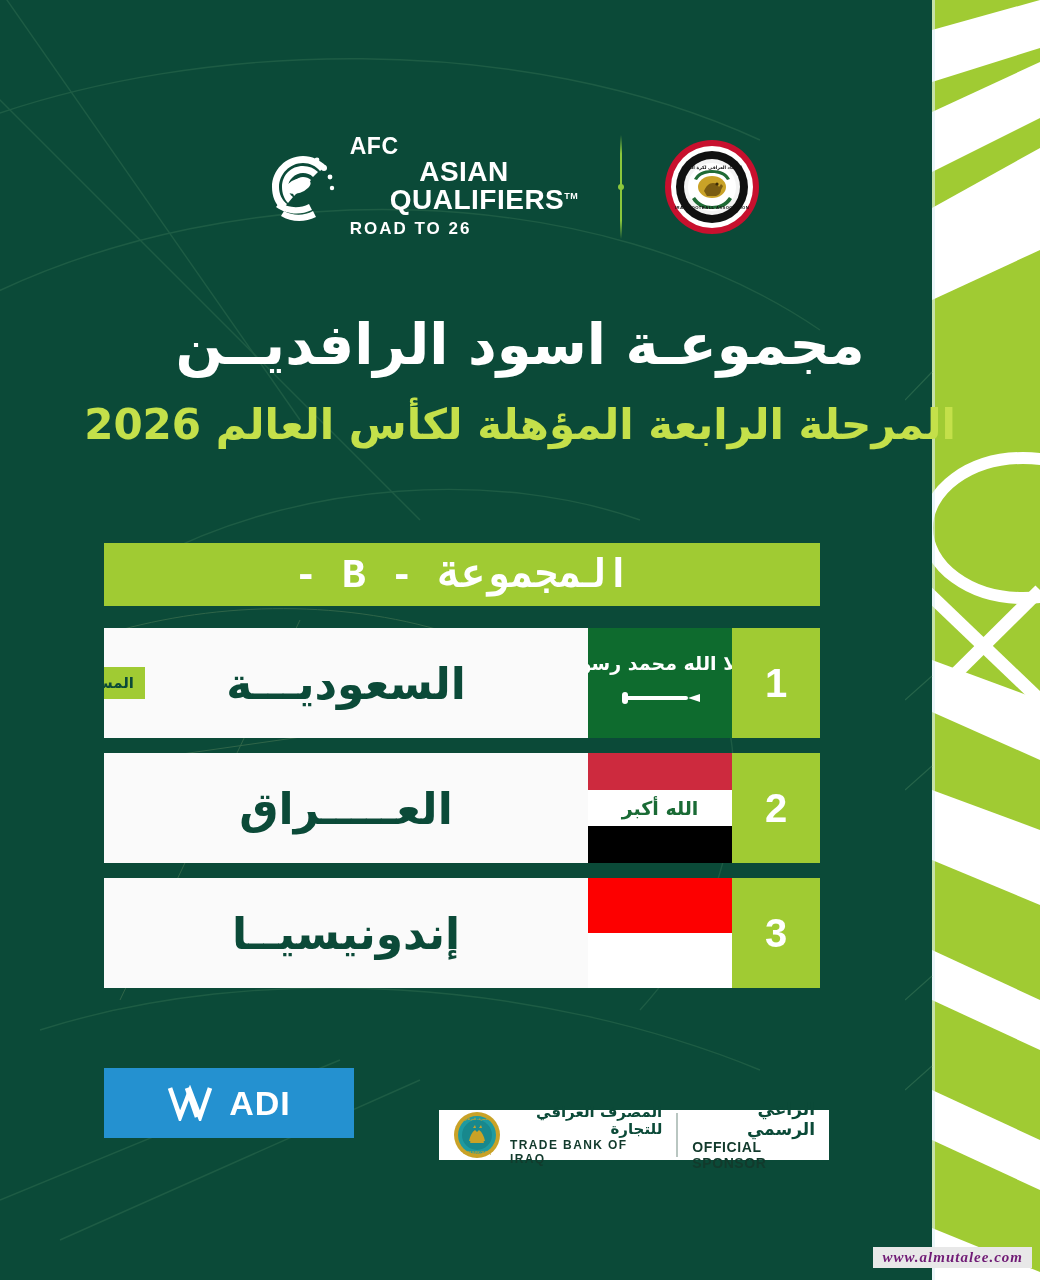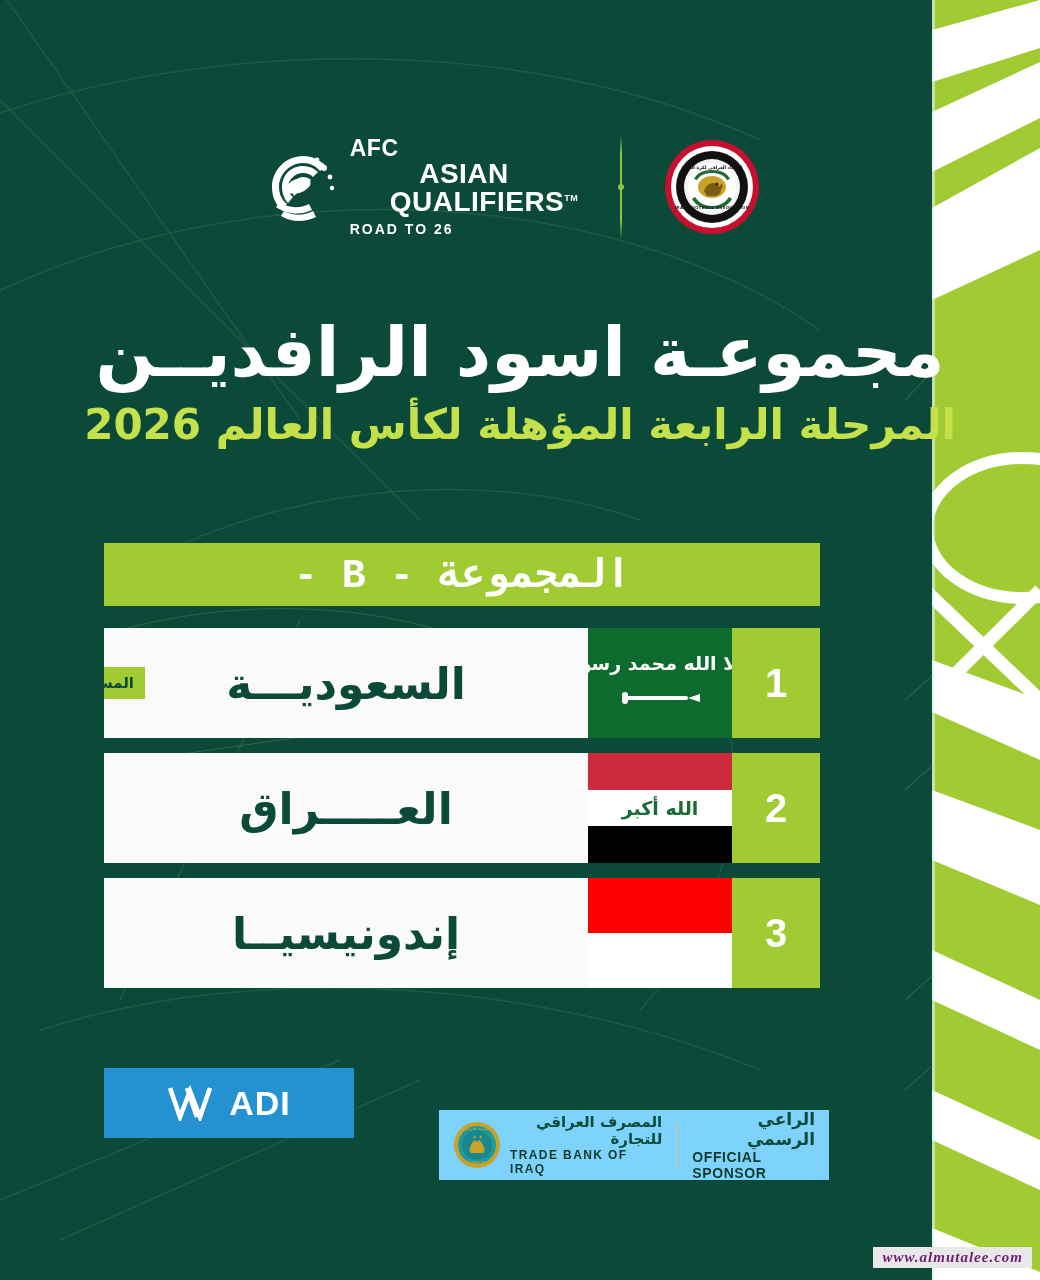--- a/index.html
+++ b/index.html
@@ -41,21 +41,21 @@
     font-family:"Liberation Sans", sans-serif;
     color:#ffffff; font-weight:bold; line-height:1.0;
     letter-spacing:0.5px;
   }
   .afc-text .l1 { font-size:23px; }
   .afc-text .l2 { font-size:28px;text-align:center; }
   .afc-text .l3 { font-size:28px; position:relative;margin-left:40px; }
   .afc-text .l3 sup { font-size:9px; vertical-align:super; }
   .afc-text .l4 {
     font-family:"Liberation Sans", sans-serif;
-    color:#ffffff; font-weight:bold; font-size:14px;
+    color:#ffffff; font-weight:bold; font-size:17px;
     letter-spacing:2px; margin-top:5px;
   }
   .divider-wrap {
     width:86px; height:118px;
     display:flex; align-items:center; justify-content:center;
   }
   .divider {
     width:2px; height:104px;
     background:linear-gradient(to bottom,
       rgba(140,200,60,0) 0%,
@@ -69,21 +69,21 @@
     width:6px; height:6px; margin-top:-3px;
     background:#8cc83c; border-radius:50%;
   }
   .ifa-crest { width:96px; height:96px; }
 
   
   .title-main {
     position:absolute; top:312px; left:0; right:0;
     text-align:center; z-index:5;
     font-family:"DejaVu Sans", sans-serif;
-    font-weight:bold; font-size:69px; color:#ffffff;
+    font-weight:bold; font-size:56px; color:#ffffff;
     letter-spacing:2px;
     direction:rtl;
   }
   .title-sub {
     position:absolute; top:400px; left:0; right:0;
     text-align:center; z-index:5;
     font-family:"DejaVu Sans", sans-serif;
     font-weight:bold; font-size:42px; color:#c4e04a;
     direction:rtl;
   }
@@ -148,22 +148,22 @@
     background:#2491d0; z-index:5;
     display:flex; align-items:center; justify-content:center;
   }
   .wadi-text {
     color:#ffffff; font-family:"Liberation Sans", sans-serif;
     font-weight:bold; font-size:34px; letter-spacing:1px;
     display:flex; align-items:center; direction:ltr;
   }
   .sponsor-box {
     position:absolute; left:439px; top:1110px;
-    width:390px; height:70px;
-    background:#7dd3fc; z-index:5;
+    width:390px; height:50px;
+    background:#ffffff; z-index:5;
     display:flex; align-items:center; justify-content:flex-start;
     direction:ltr; padding:0 14px;
   }
   .tbi-crest { width:48px; height:48px; flex:0 0 48px; }
   .tbi-text { margin-left:9px; text-align:right; direction:rtl; }
   .tbi-ar {
     font-family:"DejaVu Sans", sans-serif; font-weight:bold;
     font-size:15px; color:#0b4a38; line-height:1.15;
   }
   .tbi-en {

